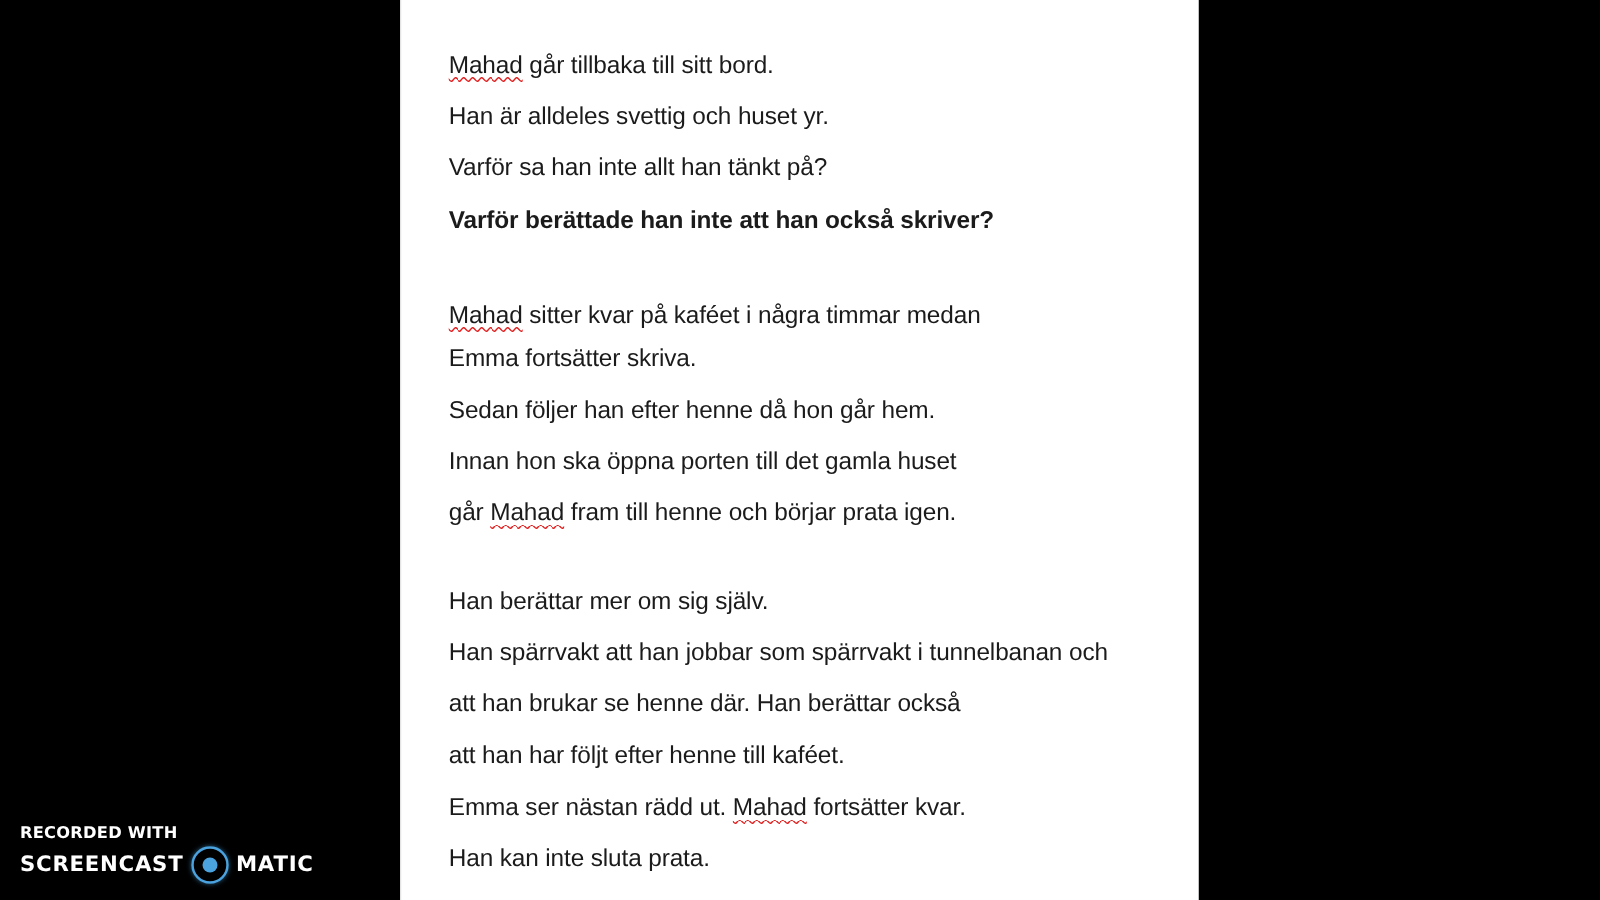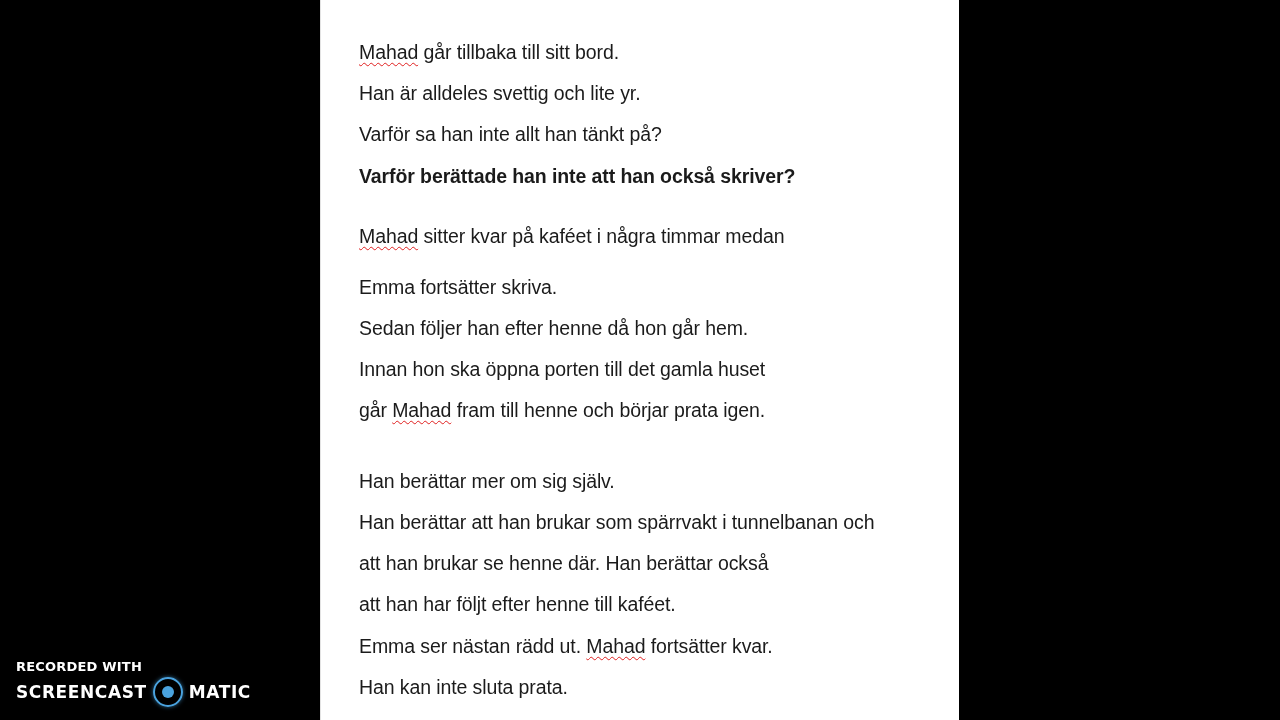--- a/index.html
+++ b/index.html
@@ -80,30 +80,30 @@
       border-radius: 50%;
       background: #4aa3df;
     }
   </style>
 </head>
 <body>
 
 <div class="stage">
   <div class="page" id="doc-page">
       <div class="line" style="top: 40px;"><span class="sq">Mahad</span><span> går tillbaka till sitt bord.</span></div>
-      <div class="line" style="top: 81px;"><span>Han är alldeles svettig och lite yr.</span></div>
+      <div class="line" style="top: 81px;"><span>Han är alldeles svettig och huset yr.</span></div>
       <div class="line" style="top: 122px;"><span>Varför sa han inte allt han tänkt på?</span></div>
       <div class="line" style="top: 164px; font-weight: bold;"><span>Varför berättade han inte att han också skriver?</span></div>
-      <div class="line" style="top: 224px; text-align: center;"><span class="sq">Mahad</span><span> sitter kvar på kaféet i några timmar medan</span></div>
+      <div class="line" style="top: 240px; text-align: center;"><span class="sq">Mahad</span><span> sitter kvar på kaféet i några timmar medan</span></div>
       <div class="line" style="top: 275px;"><span>Emma fortsätter skriva.</span></div>
       <div class="line" style="top: 316px;"><span>Sedan följer han efter henne då hon går hem.</span></div>
       <div class="line" style="top: 357px;"><span>Innan hon ska öppna porten till det gamla huset</span></div>
       <div class="line" style="top: 398px;"><span>går </span><span class="sq">Mahad</span><span> fram till henne och börjar prata igen.</span></div>
       <div class="line" style="top: 469px;"><span>Han berättar mer om sig själv.</span></div>
-      <div class="line" style="top: 510px;"><span>Han berättar att han brukar som spärrvakt i tunnelbanan och</span></div>
+      <div class="line" style="top: 510px;"><span>Han spärrvakt att han jobbar som spärrvakt i tunnelbanan och</span></div>
       <div class="line" style="top: 551px;"><span>att han brukar se henne där. Han berättar också</span></div>
       <div class="line" style="top: 592px;"><span>att han har följt efter henne till kaféet.</span></div>
       <div class="line" style="top: 634px;"><span>Emma ser nästan rädd ut. </span><span class="sq">Mahad</span><span> fortsätter kvar.</span></div>
       <div class="line" style="top: 675px;"><span>Han kan inte sluta prata.</span></div>
     </div>
 
   <div class="watermark">
     <div class="wm-small">RECORDED WITH</div>
     <div class="wm-brand">
       <span>SCREENCAST</span>

